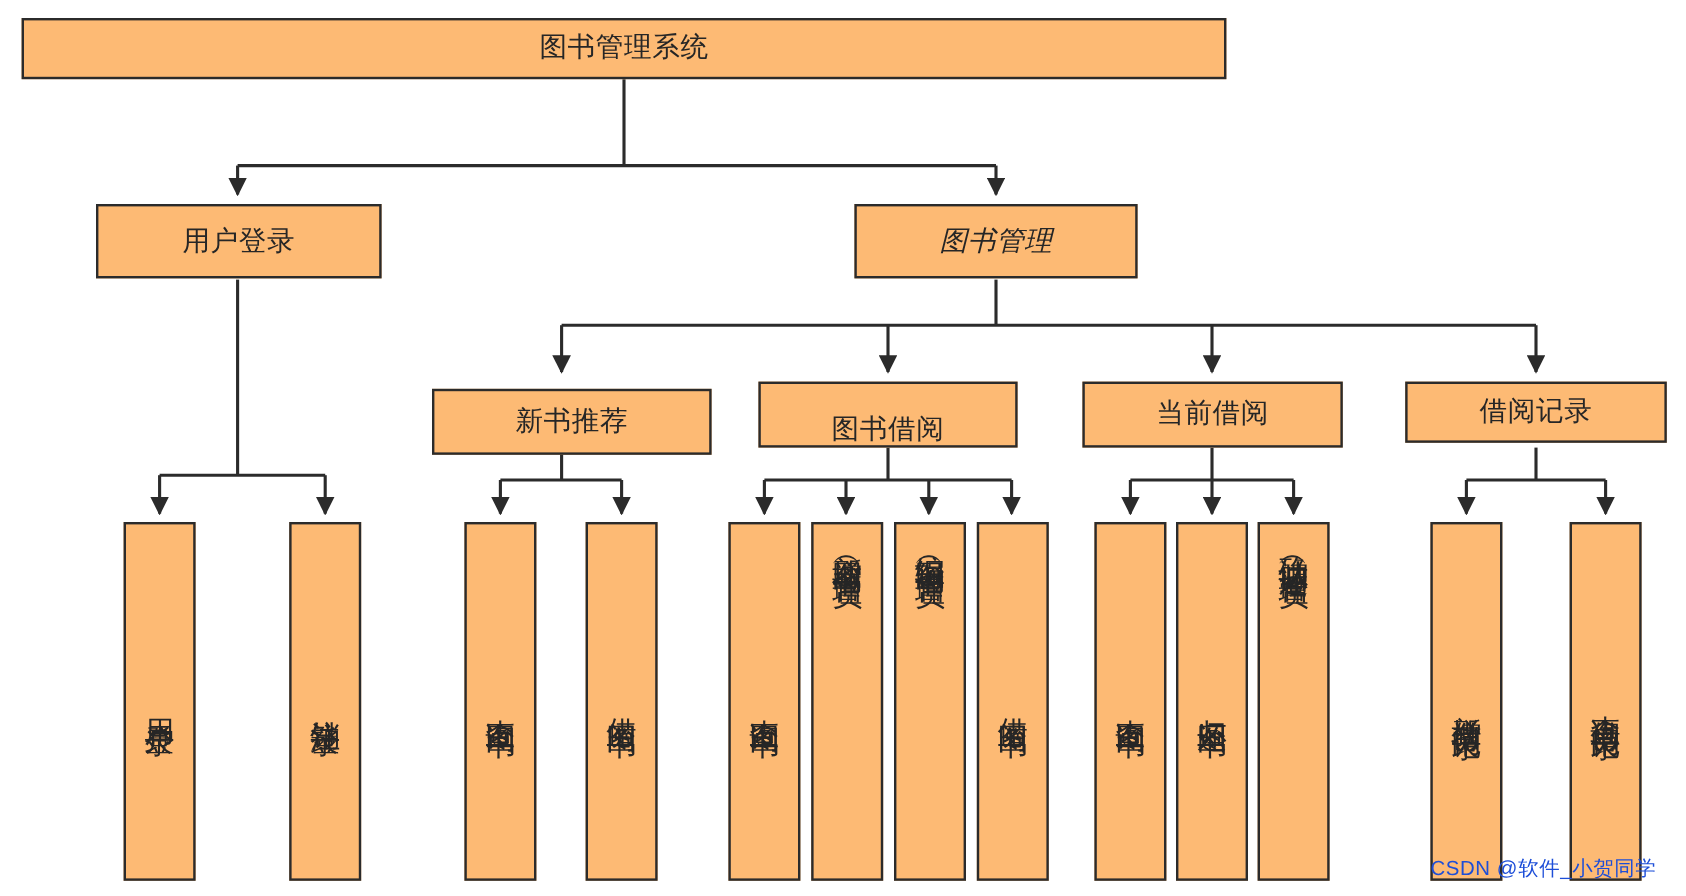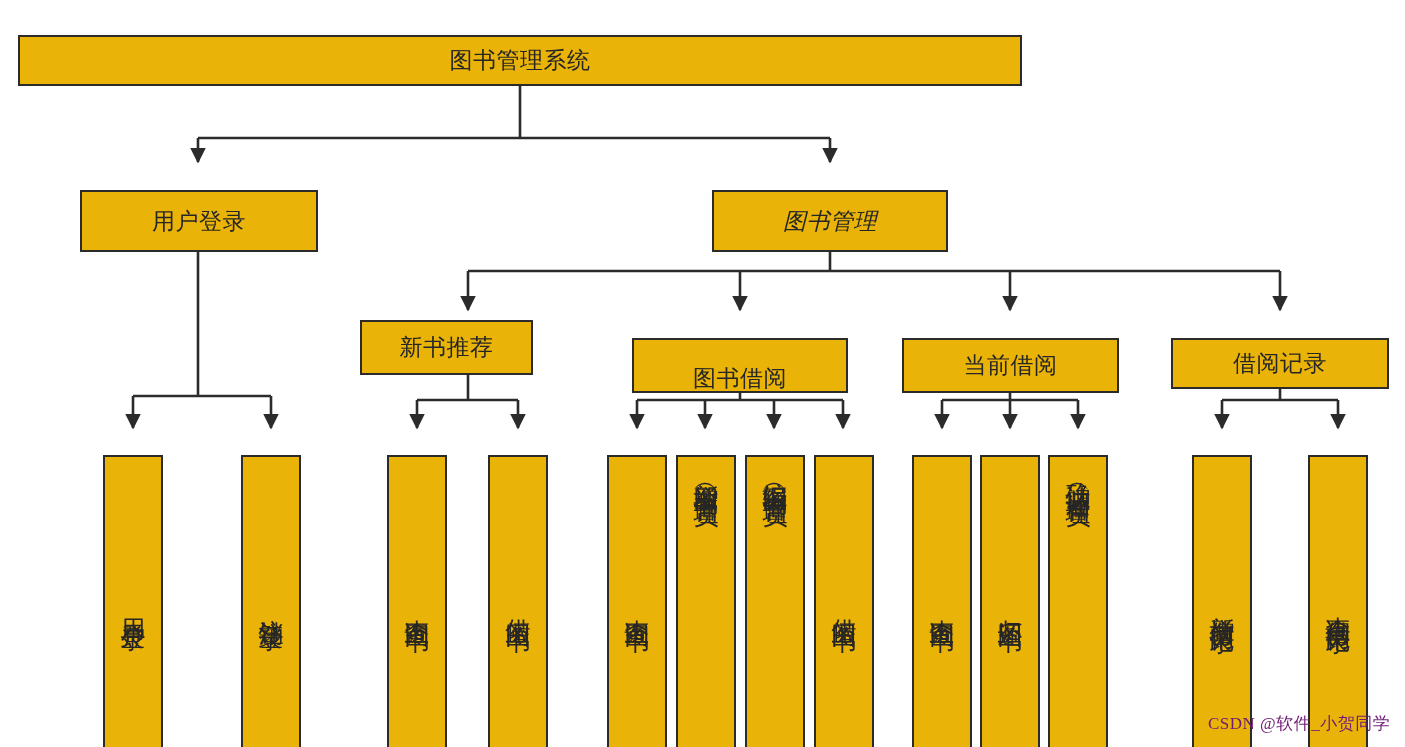--- a/index.html
+++ b/index.html
@@ -24,27 +24,26 @@
     position: absolute;
     left: 0;
     top: 0;
     width: 1405px;
     height: 747px;
     pointer-events: none;
   }
   .node {
     position: absolute;
     box-sizing: border-box;
-    background: #eab308;
+    background: #fdba74;
     border: 2px solid #2b2b2b;
     display: flex;
     align-items: center;
     justify-content: center;
     overflow: hidden;
-    margin-top: 20px;
   }
   .node .label {
     color: #262626;
     line-height: 1.08;
     letter-spacing: 0.5px;
     white-space: pre;
     text-align: center;
   }
   .node.horizontal .label {
     font-size: 23px;
@@ -67,25 +66,24 @@
   }
   .node.vertical.center-text {
     align-items: center;
     padding-top: 0;
   }
   .watermark {
     position: absolute;
     left: 1192px;
     top: 712px;
     font-size: 17px;
-    color: #701a75;
+    color: #1d4ed8;
     letter-spacing: 0.5px;
     white-space: pre;
-    font-family: Liberation Serif, serif;
-    padding-left: 16px;
+    font-family: Liberation Sans, sans-serif;
   }
 </style>
 </head>
 <body>
 
 <div id="diagram-root">
 
   <svg class="edge-layer" viewBox="0 0 1405 747" xmlns="http://www.w3.org/2000/svg">
     <defs>
       <marker id="arrowhead" viewBox="0 0 10 10" refX="9" refY="5" markerWidth="6" markerHeight="6" orient="auto-start-reverse">
@@ -143,21 +141,21 @@
     <span class="label">图书管理系统</span>
   </div>
 
   <div class="node horizontal" style="left:80px; top:170px; width:238px; height:62px;">
     <span class="label">用户登录</span>
   </div>
   <div class="node horizontal" style="left:712px; top:170px; width:236px; height:62px;font-style:italic;">
     <span class="label">图书管理</span>
   </div>
 
-  <div class="node horizontal" style="left:360px; top:300px; width:173px; height:55px;">
+  <div class="node horizontal" style="left:360px; top:324px; width:233px; height:55px;">
     <span class="label">新书推荐</span>
   </div>
   <div class="node horizontal" style="left:632px; top:318px; width:216px; height:55px;align-items:flex-end;">
     <span class="label">图书借阅</span>
   </div>
   <div class="node horizontal" style="left:902px; top:318px; width:217px; height:55px;">
     <span class="label">当前借阅</span>
   </div>
   <div class="node horizontal" style="left:1171px; top:318px; width:218px; height:51px;">
     <span class="label">借阅记录</span>

